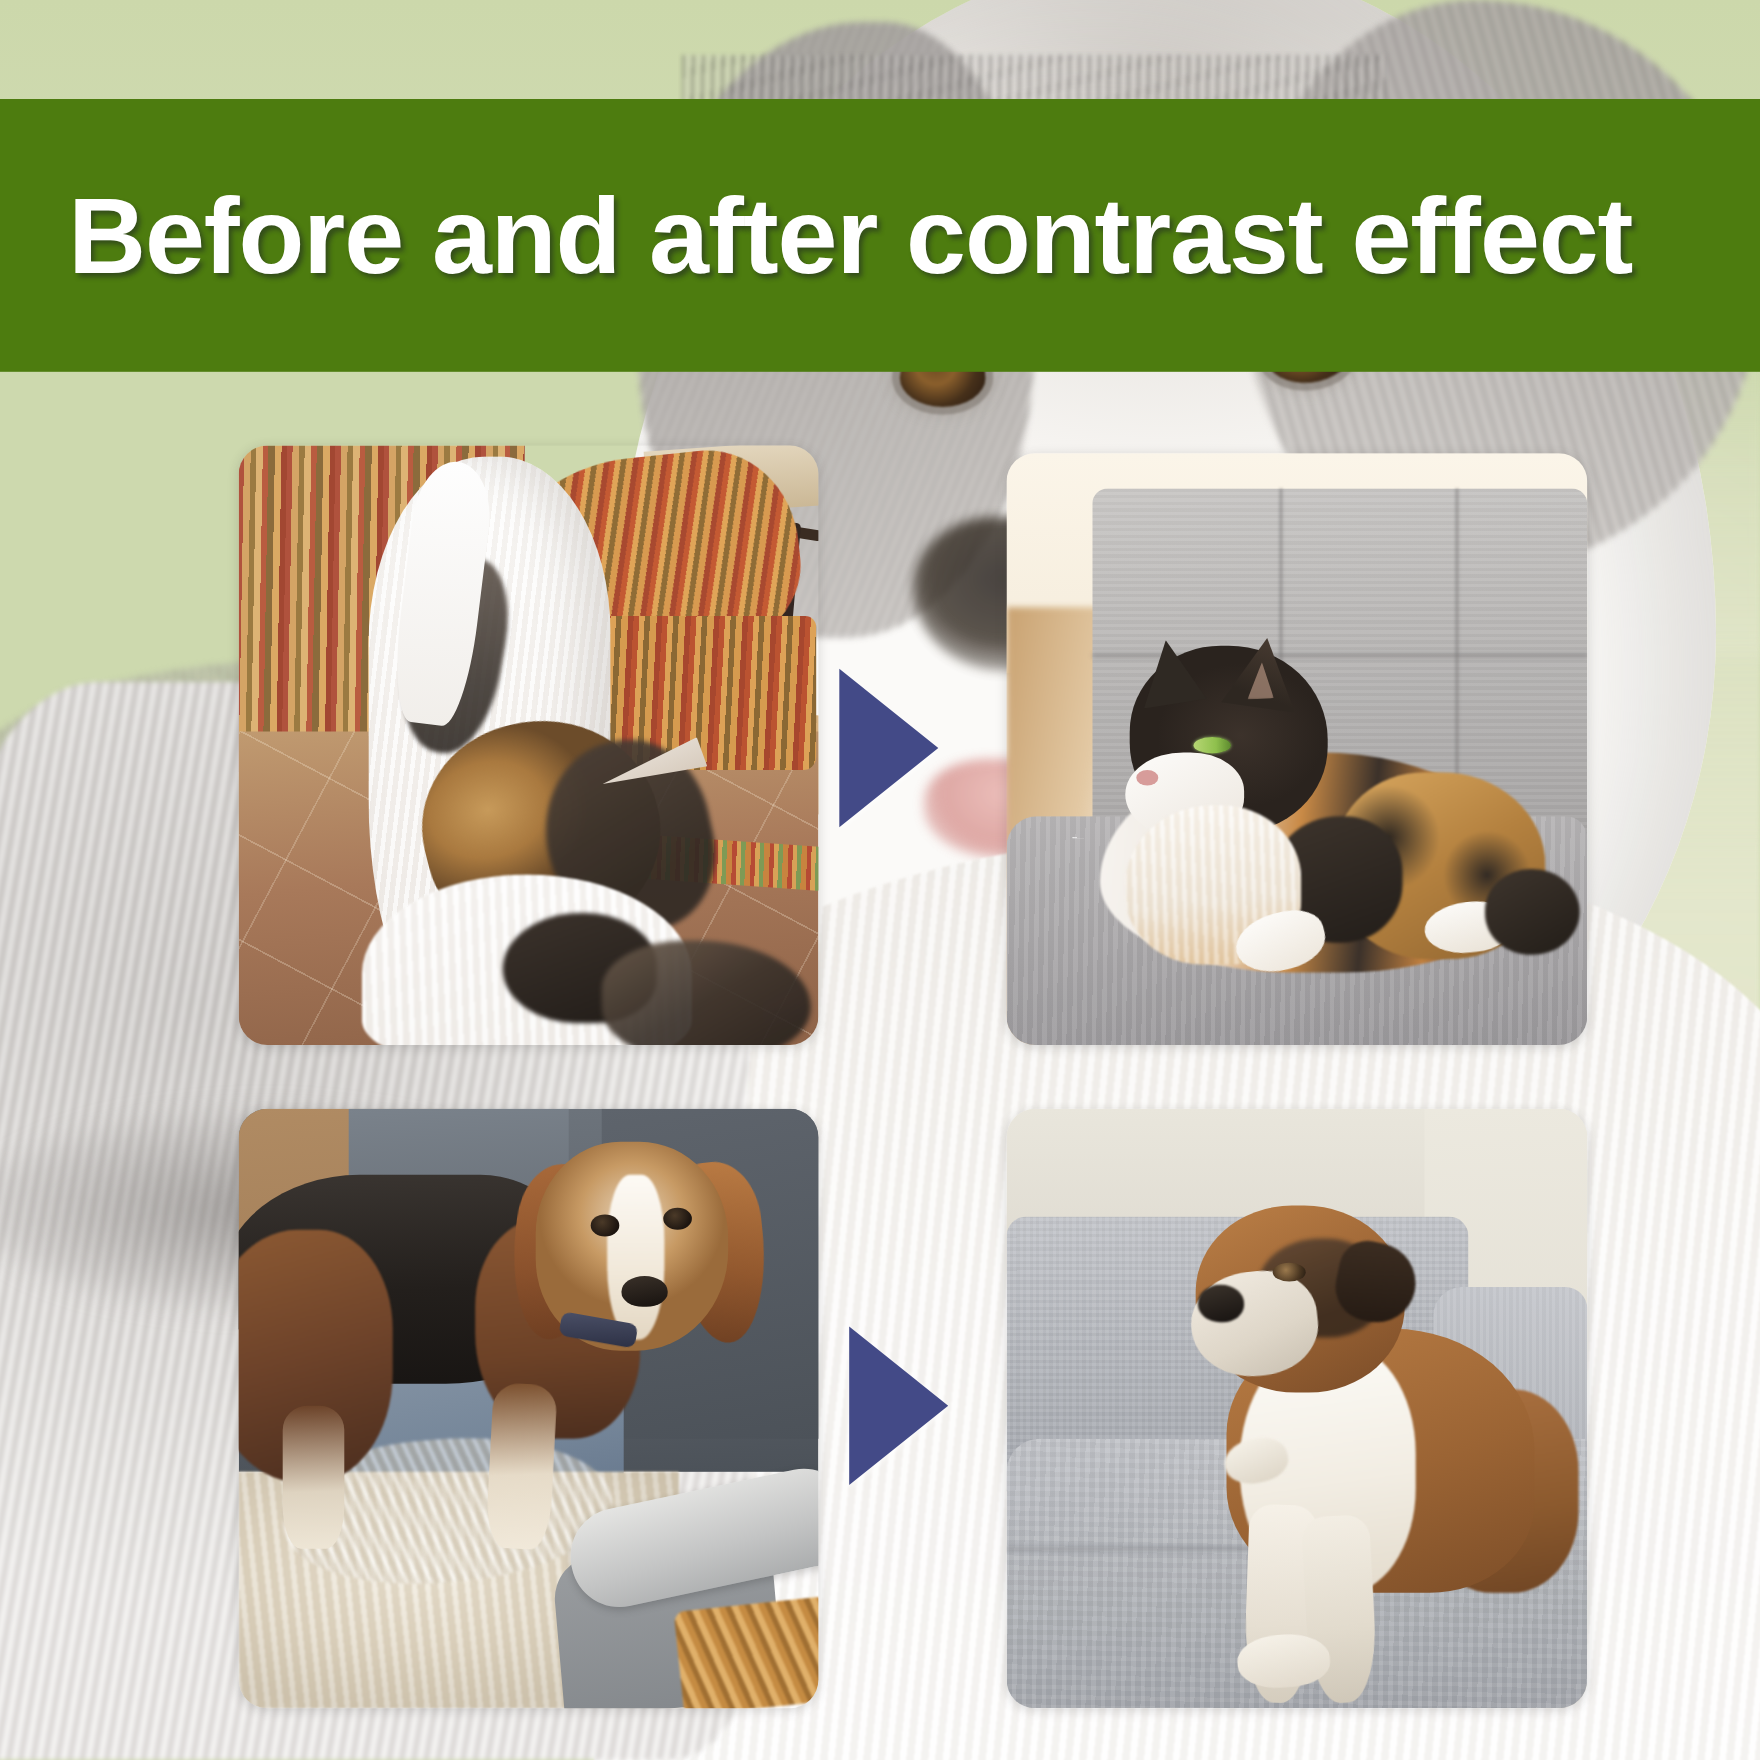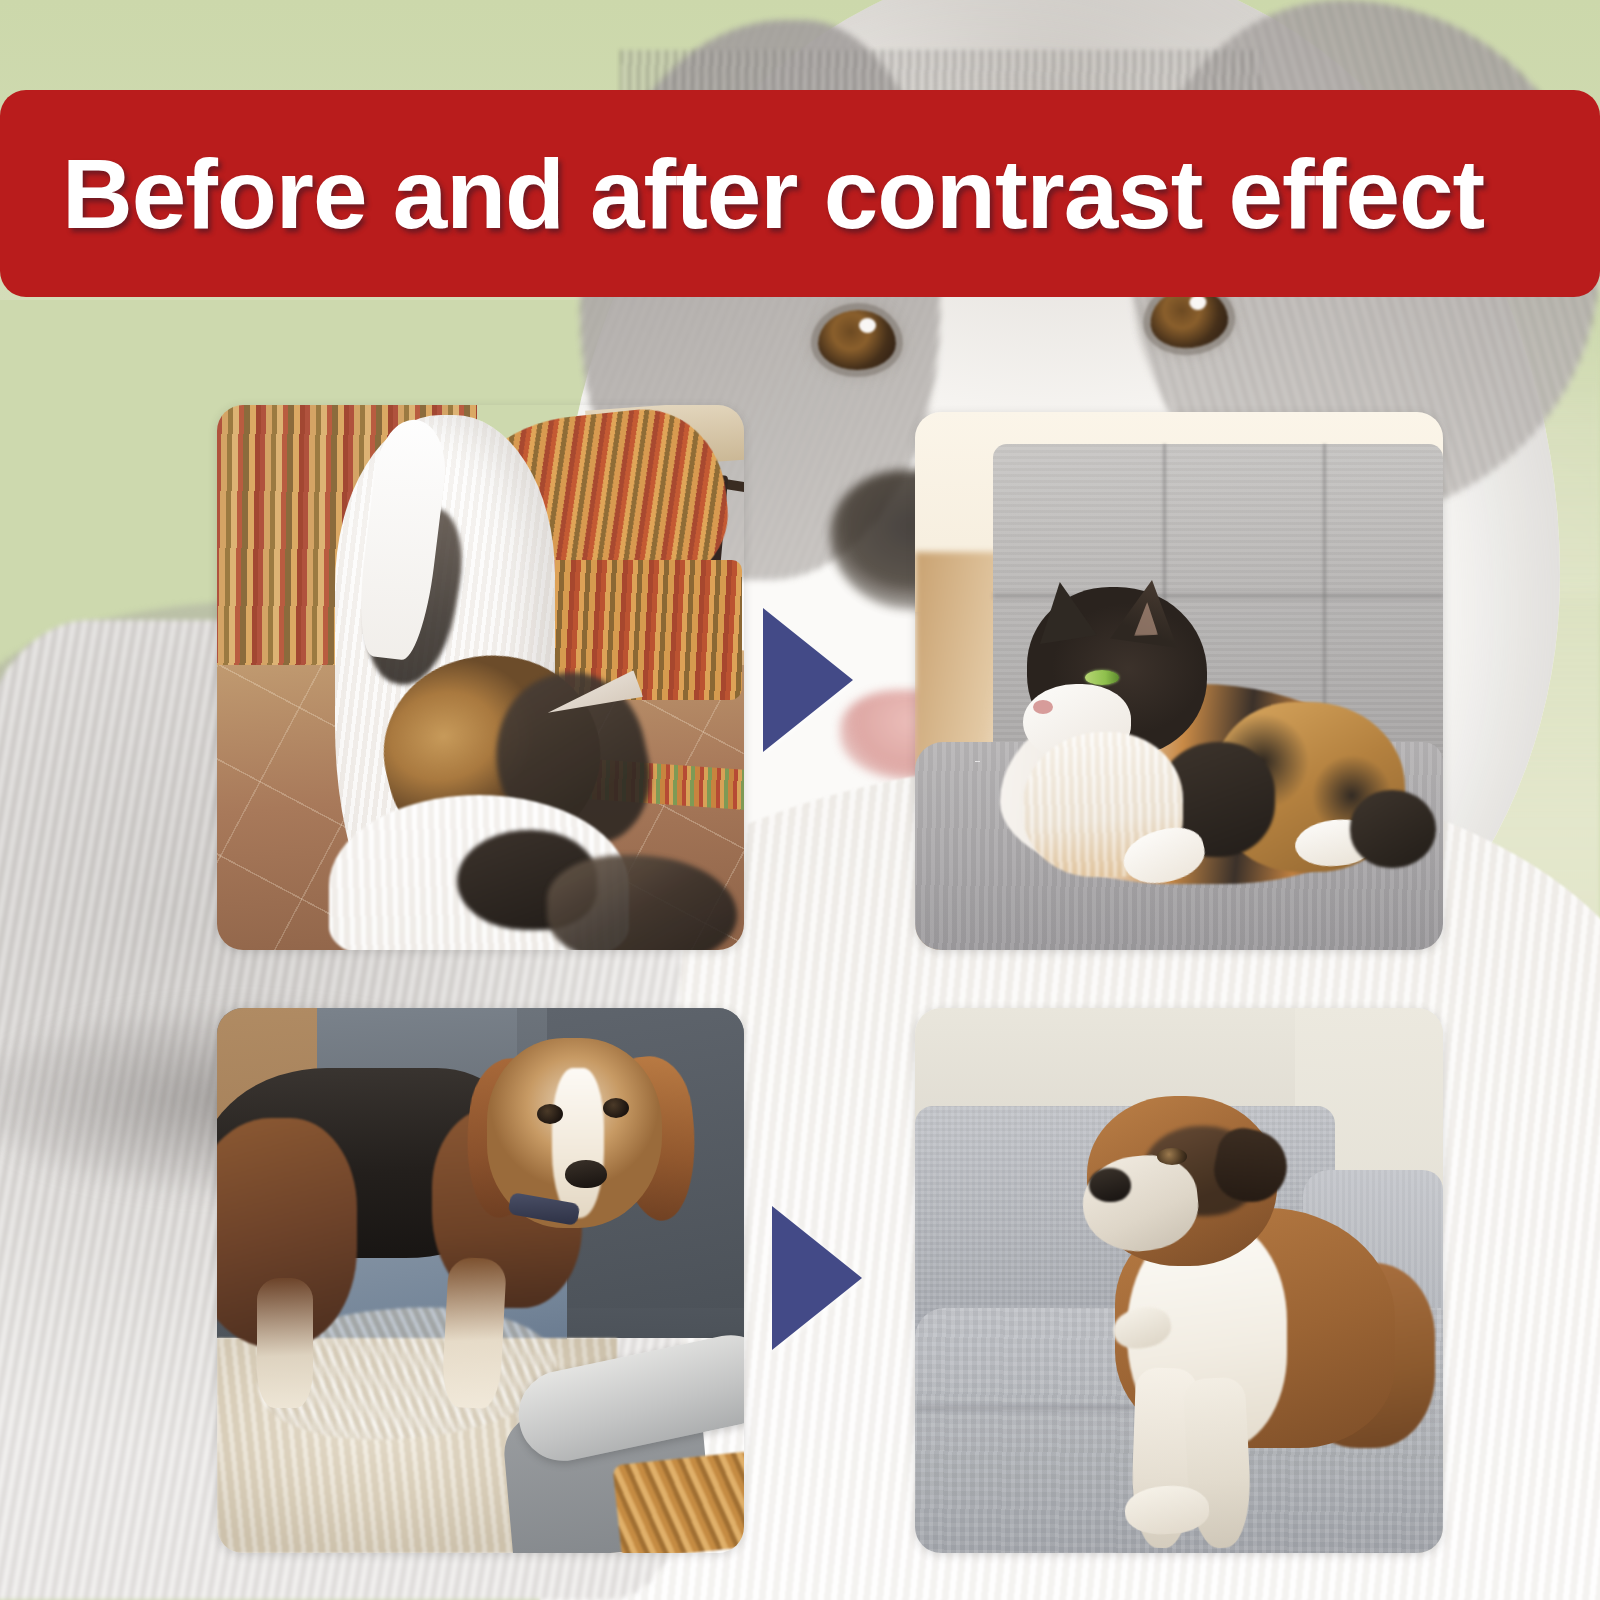--- a/index.html
+++ b/index.html
@@ -137,25 +137,24 @@
   }
   .sage-tr {
     position:absolute; right:-10px; top:296px; width:170px; height:300px;
     background:linear-gradient(210deg,#cbd8ab 0%,#d6dfbb 100%);
     border-radius:40% 0 0 70% / 30% 0 0 40%;
     filter: blur(8px); opacity:.9;
   }
 
   
   .banner {
-    position:absolute; left:0; top:90px; width:1600px; height:207px;
-    background:#b91c1c;
+    position:absolute; left:0; top:90px; width:1600px; height:248px;
+    background:#4d7c0f;
     display:flex; align-items:center;
     z-index:30;
-    border-radius:26px;
   }
   .banner-title {
     color:#ffffff;
     font-size:98px;
     font-weight:bold;
     letter-spacing:-1px;
     line-height:1;
     padding-left:62px;
     text-shadow:3px 4px 5px rgba(20,20,40,.45);
     white-space:nowrap;

